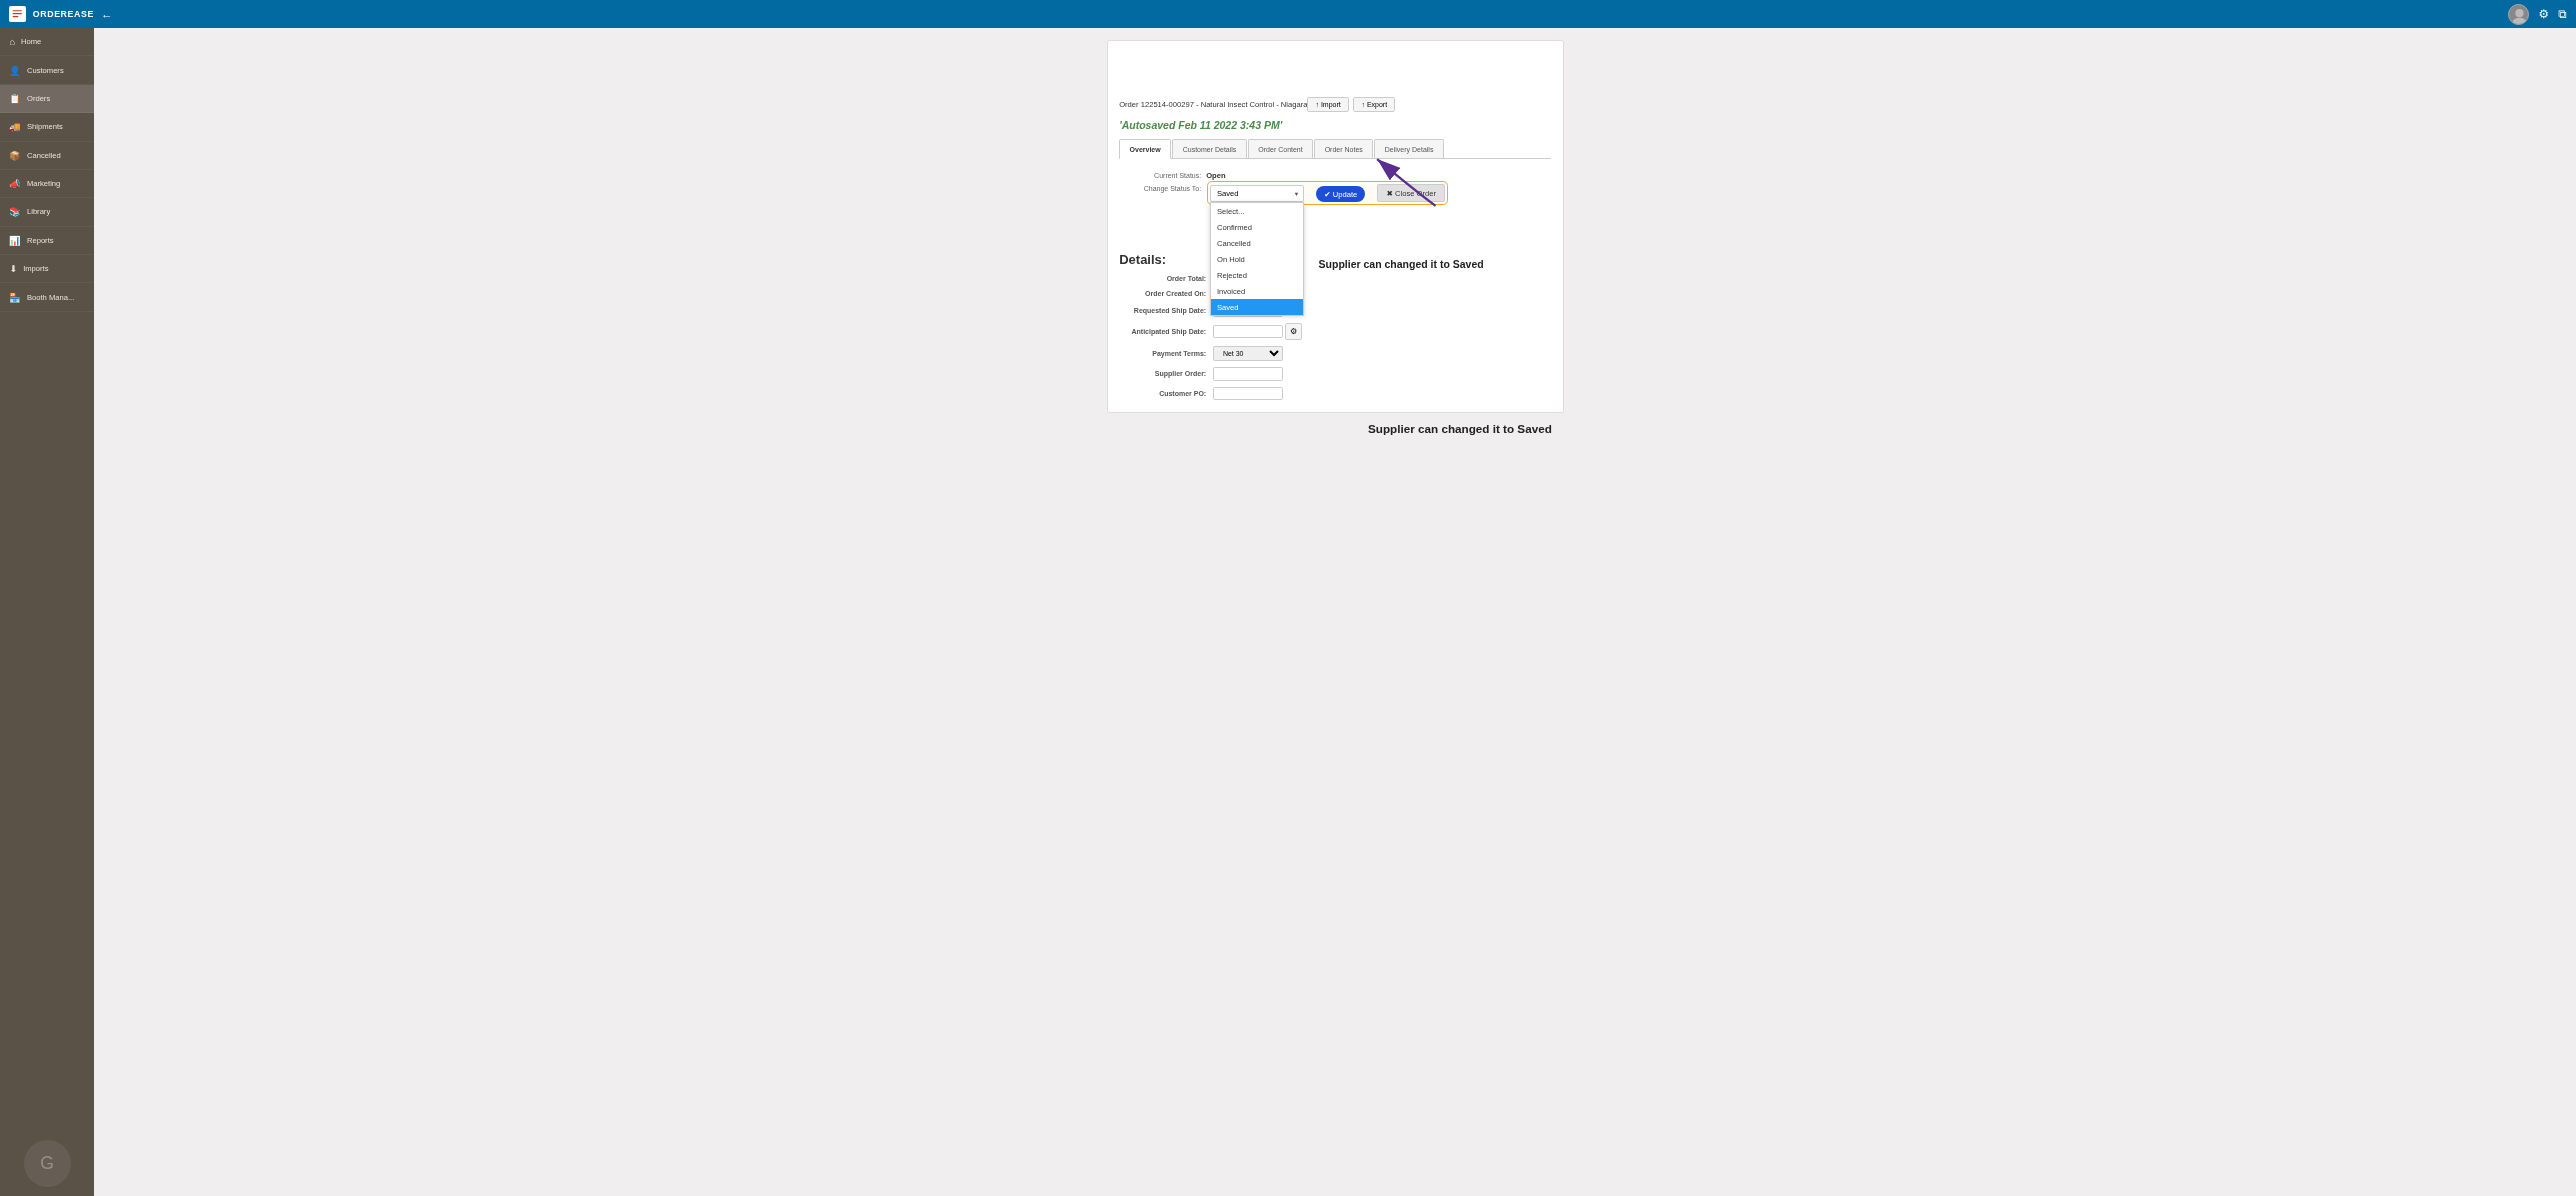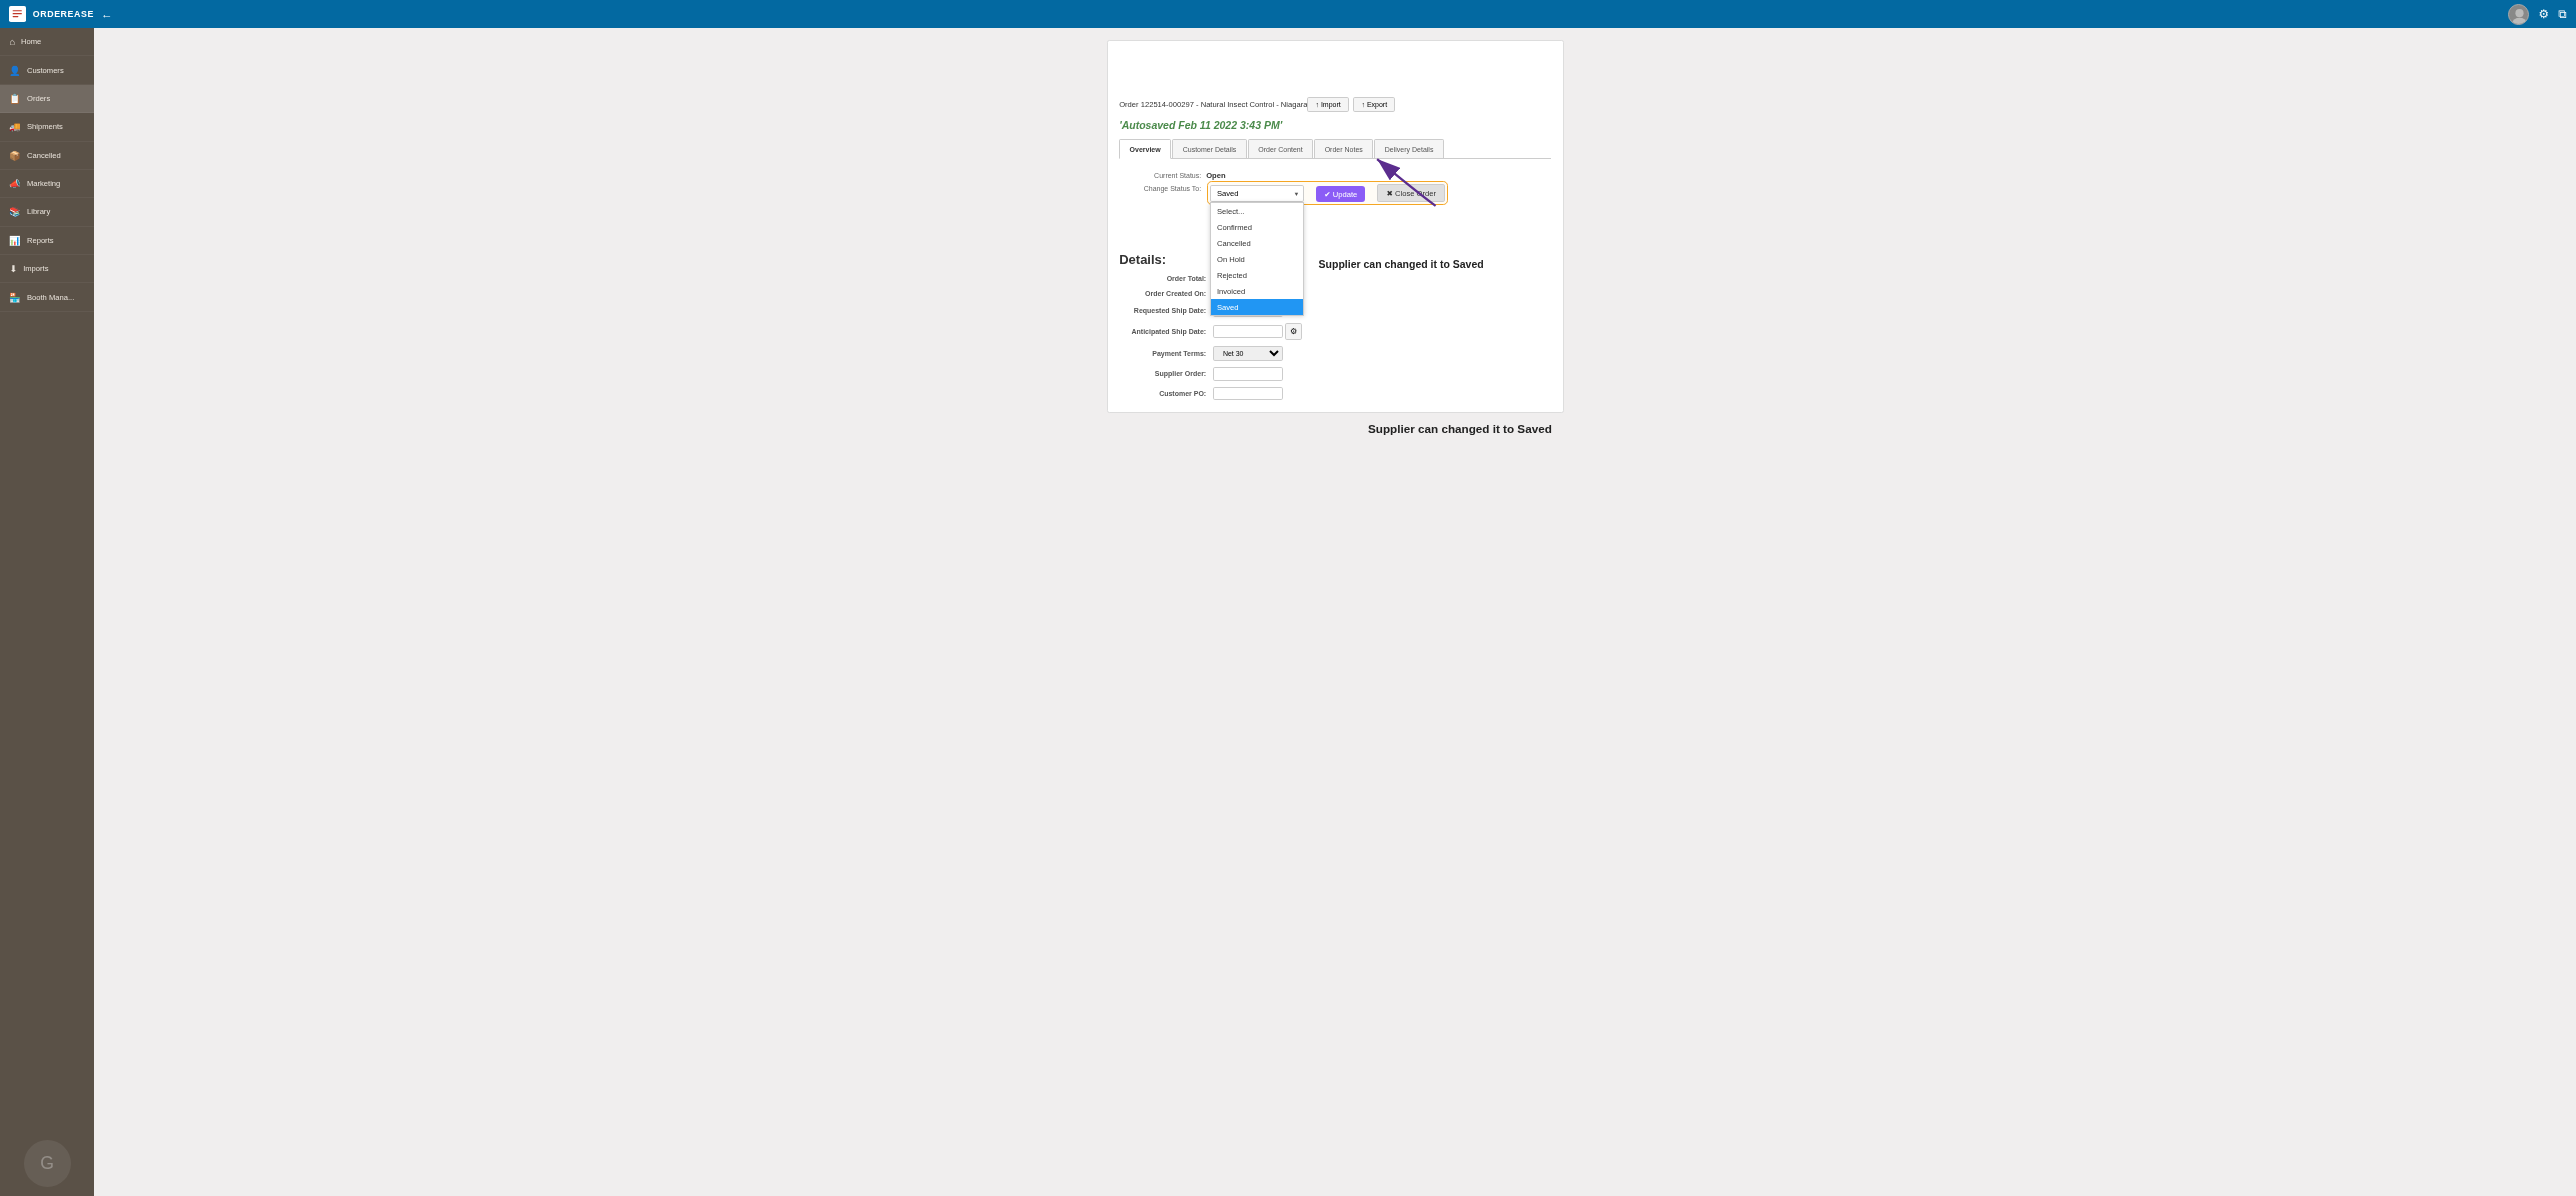--- a/index.html
+++ b/index.html
@@ -162,24 +162,24 @@
       border-radius: 4.7px;
       padding: 2px;
       display: inline-flex;
       align-items: flex-end;
       gap: 12px;
       background: rgba(245,166,35,0.04);
     }
 
     .update-btn {
       padding: 3.5px 8.2px;
-      background: #8b5cf6;
+      background: #1d4ed8;
       color: white;
       border: none;
-      border-radius: 3px;
+      border-radius: 8px;
       font-size: 7.6px;
       cursor: pointer;
       display: flex;
       align-items: center;
       gap: 2.3px;
       white-space: nowrap;
     }
     .close-order-btn {
       padding: 3.5px 8.2px;
       background: #e0e0e0;

